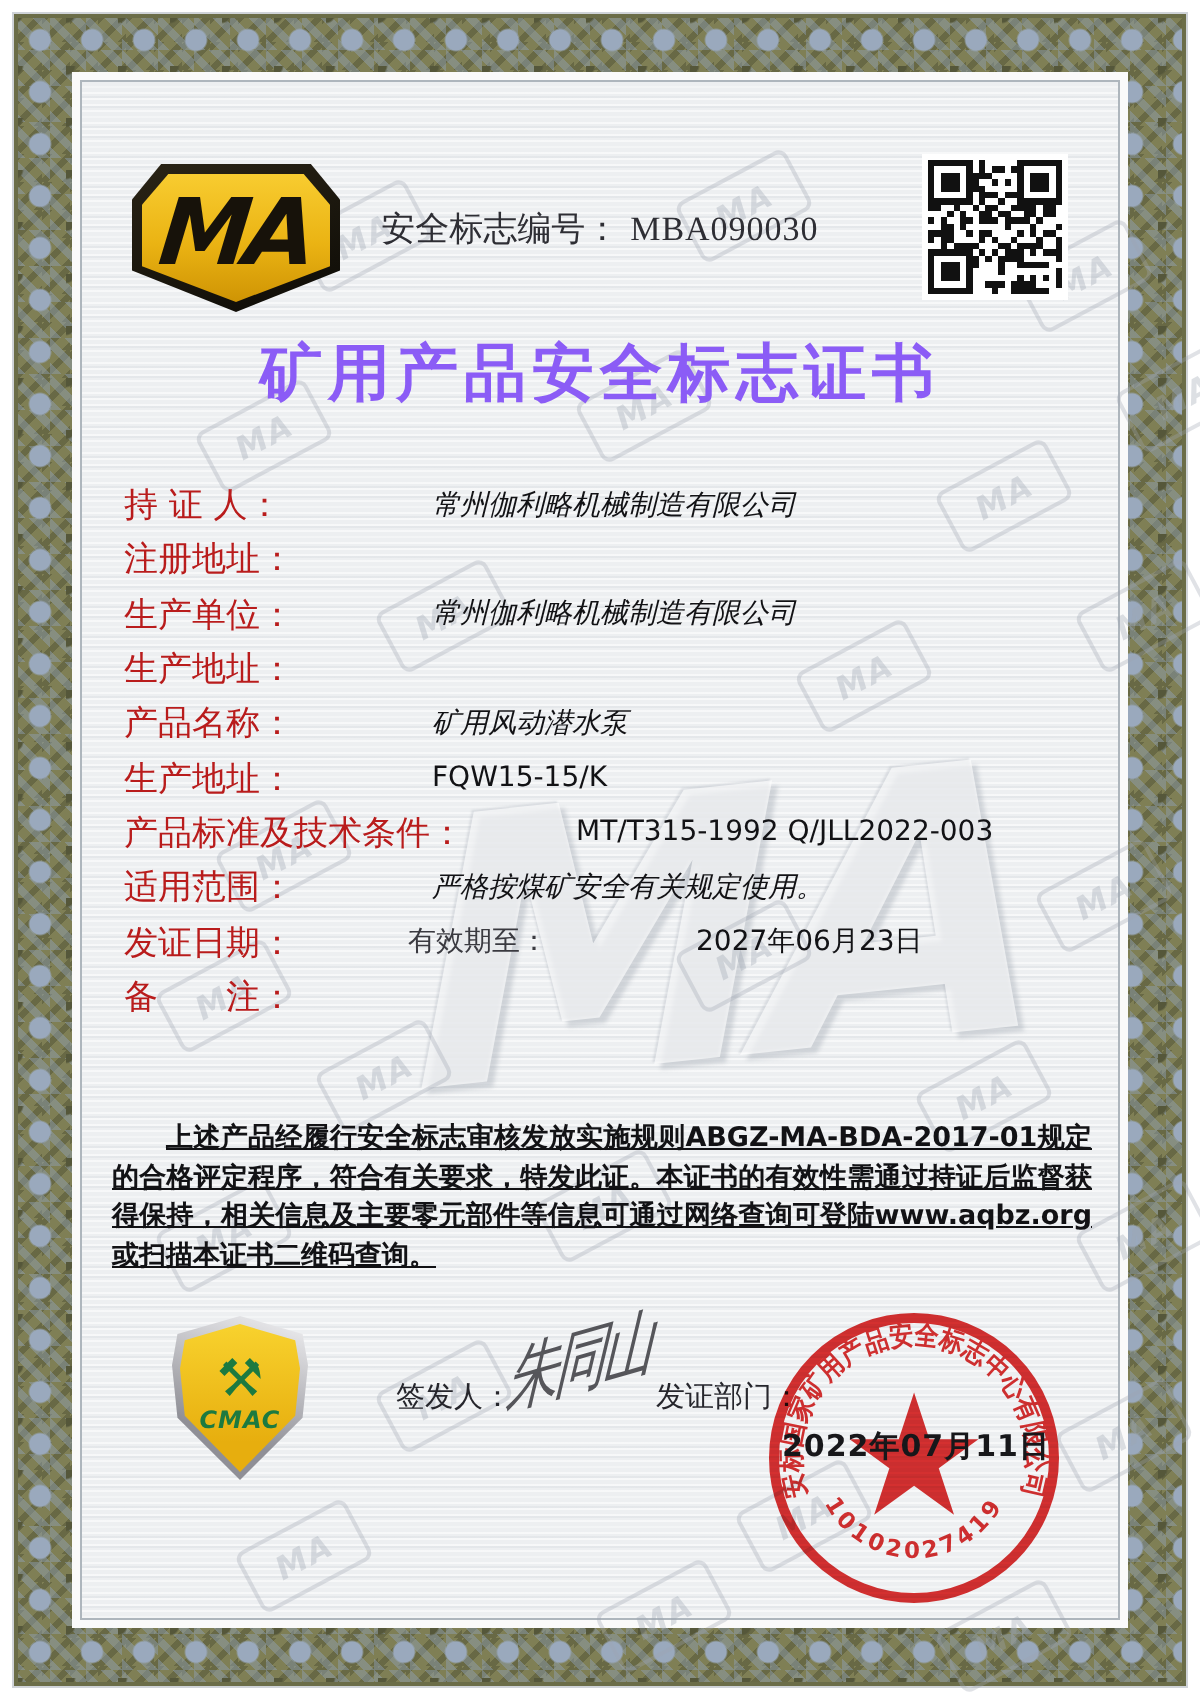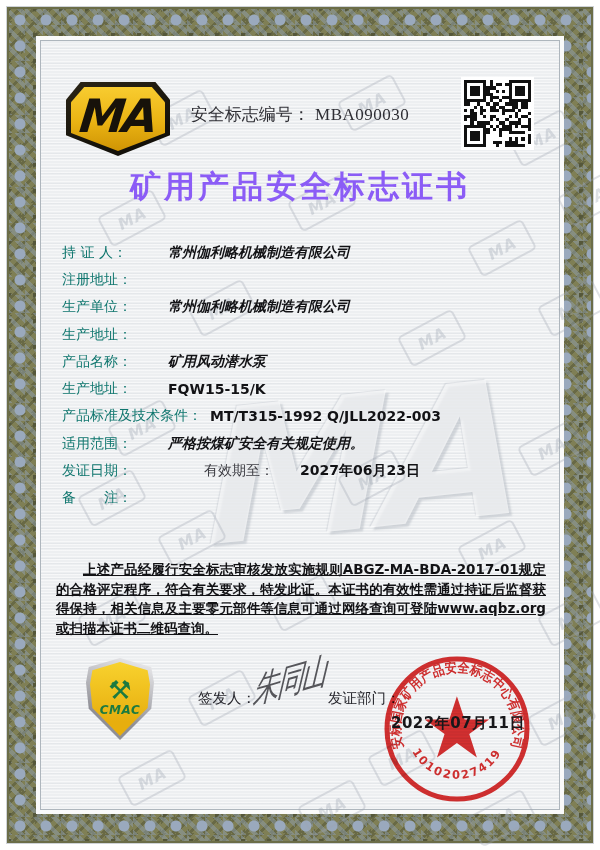--- a/index.html
+++ b/index.html
@@ -60,23 +60,23 @@
   .cert-no .num { font-family:"Liberation Serif","DejaVu Serif",serif; letter-spacing:.5px; }
   .qr { position:absolute; left:461px; top:77px; width:73px; height:73px; z-index:2;
     background:#ffffff; padding:3px; }
   .qr svg { width:100%; height:100%; display:block; }
   
   .title { position:absolute; left:0; right:0; top:166px; z-index:2;
     text-align:center; font-size:31px; font-weight:900; color:#8b5cf6; letter-spacing:3px; }
   
   .fields { position:absolute; left:62px; right:52px; top:239px; z-index:2; }
   .frow { display:flex; align-items:center; height:27.3px; }
-  .flabel { min-width:106px; font-size:14px; color:#0f766e; white-space:nowrap; }
+  .flabel { min-width:106px; font-size:17px; color:#b91c1c; white-space:nowrap; }
   .flabel.wide { min-width:0; margin-right:8px; }
-  .fvalue { font-size:14px; font-weight:bold; color:#121215; font-style:italic; white-space:nowrap; }
+  .fvalue { font-size:14px; font-weight:normal; color:#121215; font-style:italic; white-space:nowrap;margin-left:48px; }
   .fvalue.plain { font-style:normal; }
   .fvalue.w142 { width:148px; }
   .flabel2 { min-width:96px; font-size:14px; color:#3a3a40; margin-left:36px; white-space:nowrap; }
   
   .statement { position:absolute; left:56px; right:54px; top:560px; z-index:2;
     font-size:13.5px; font-weight:bold; color:#121215; line-height:19.5px;
     text-align:justify; text-indent:2em;text-decoration:underline; }
   
   .cmac { position:absolute; left:86px; top:658px; width:68px; height:82px; z-index:2;
     clip-path:polygon(50% 0,96% 11%,100% 30%,96% 62%,50% 100%,4% 62%,0 30%,4% 11%);

